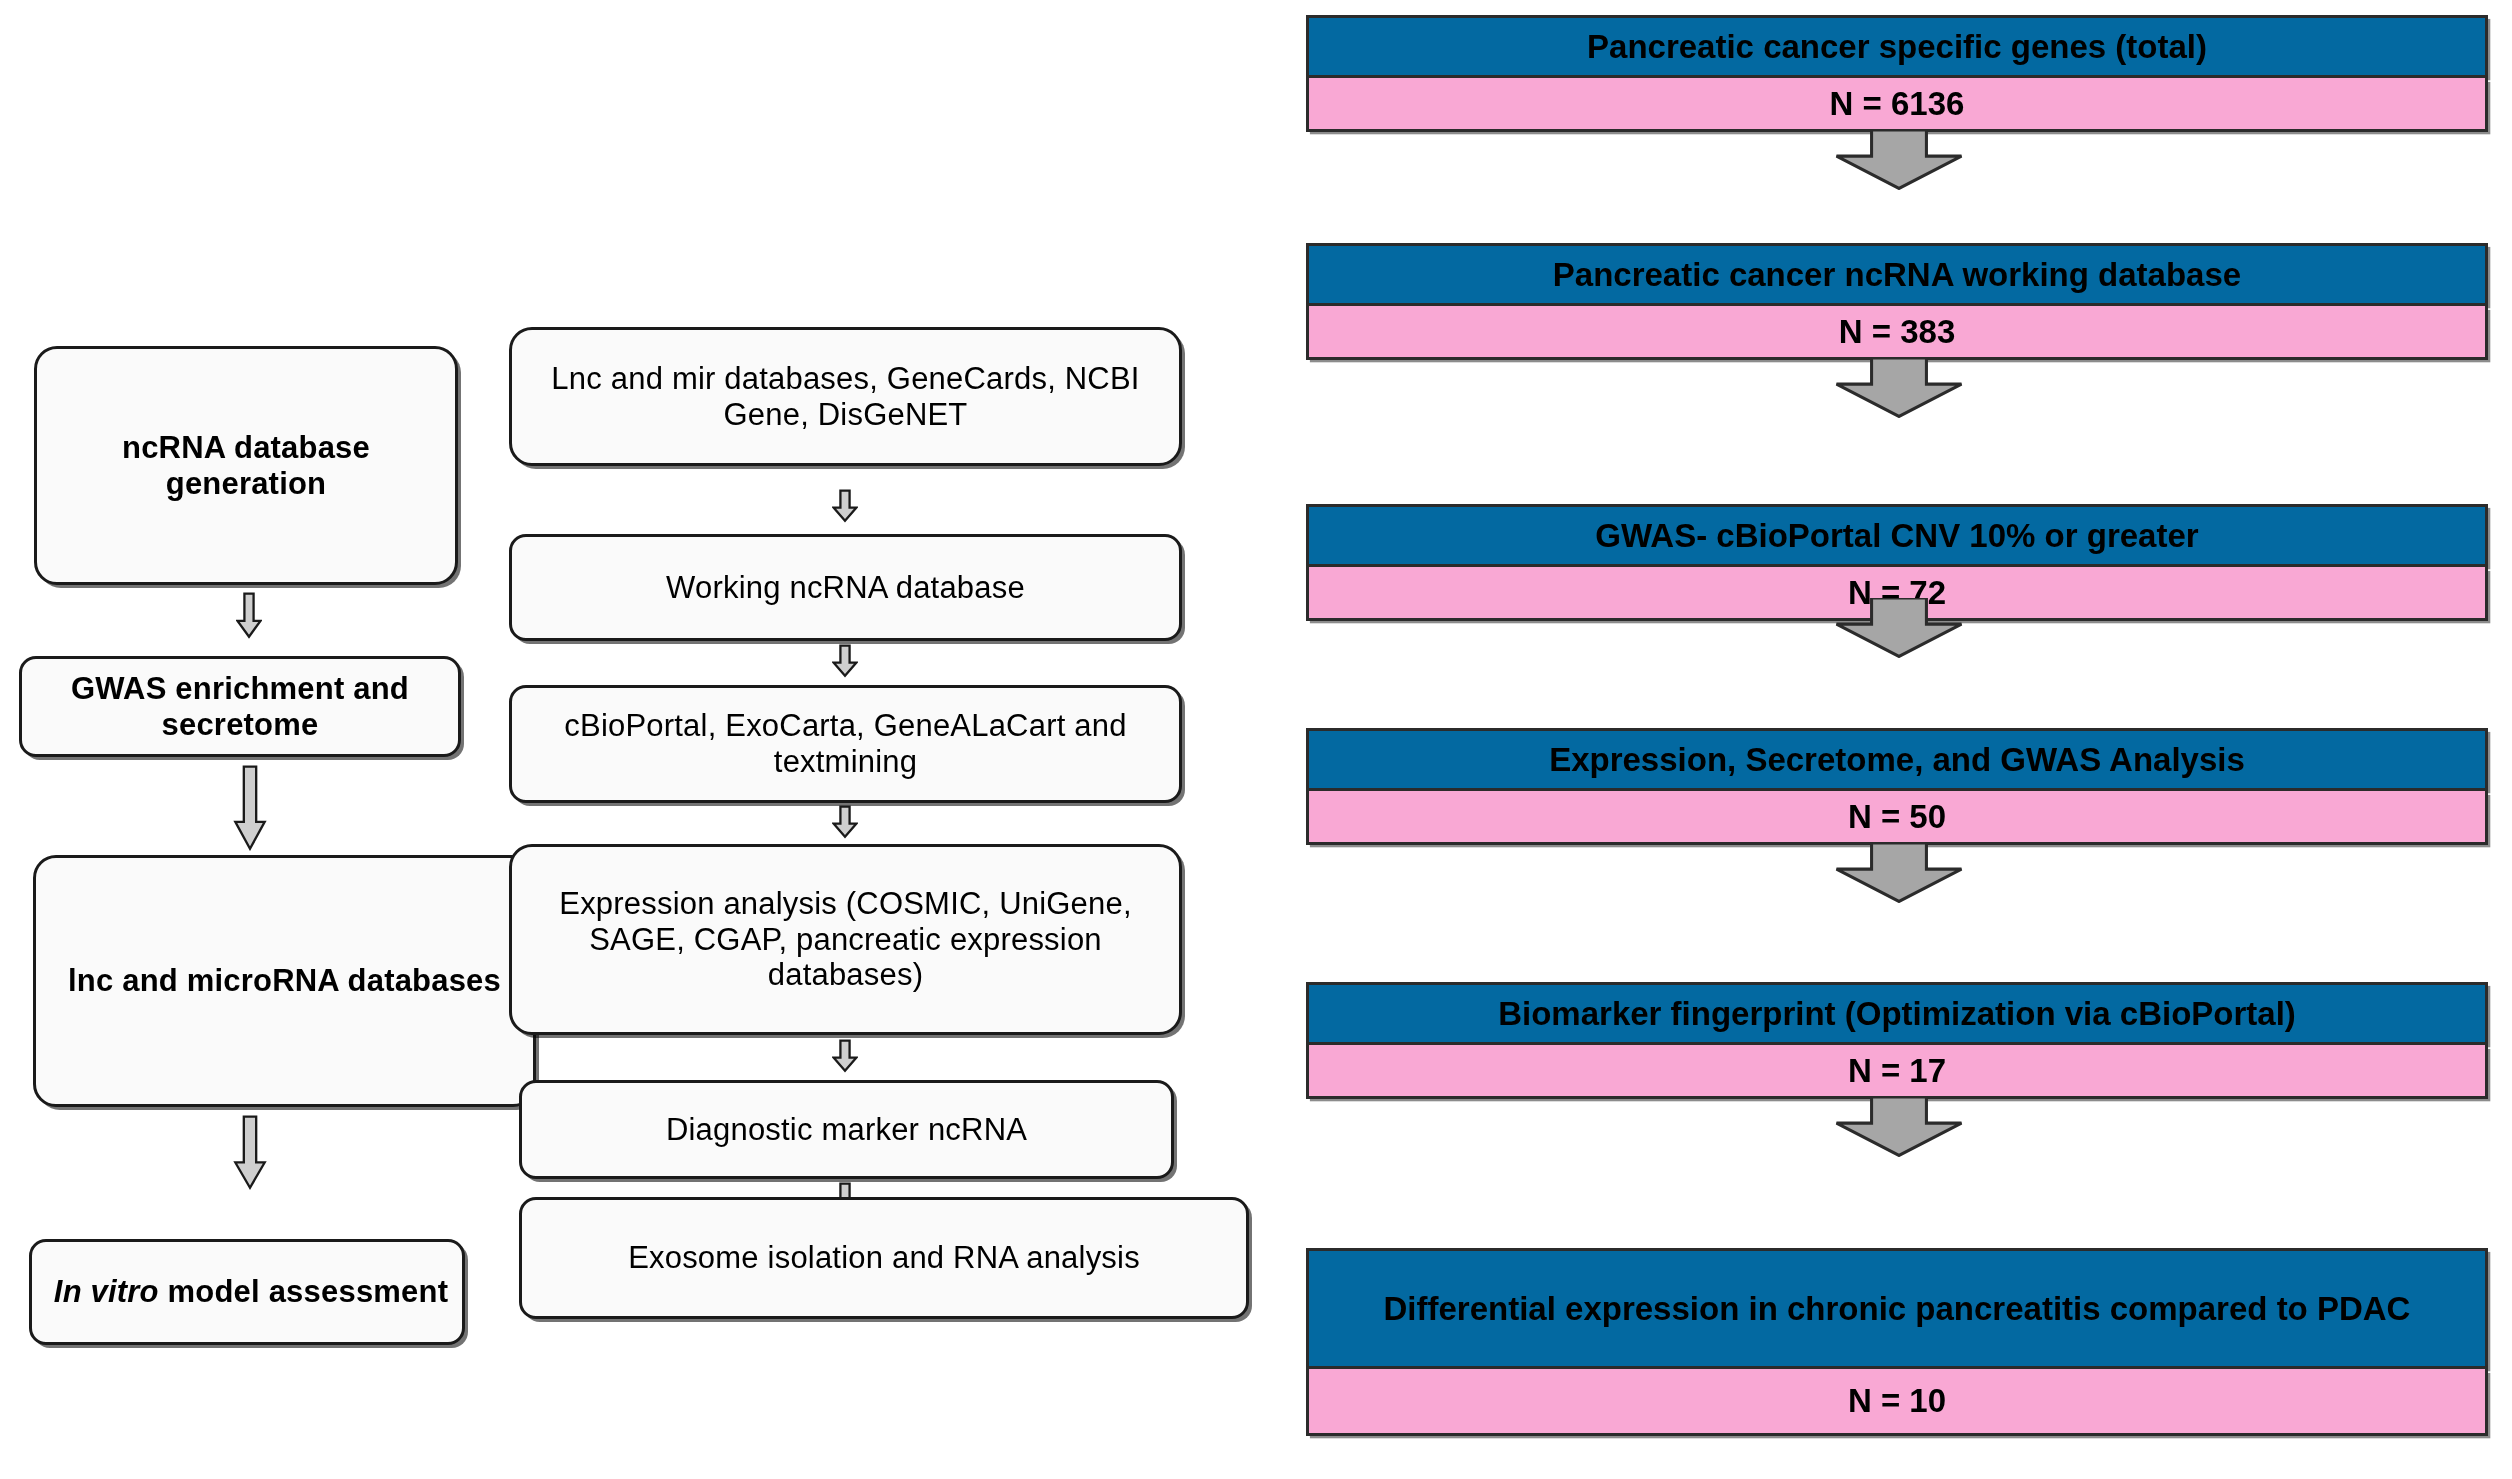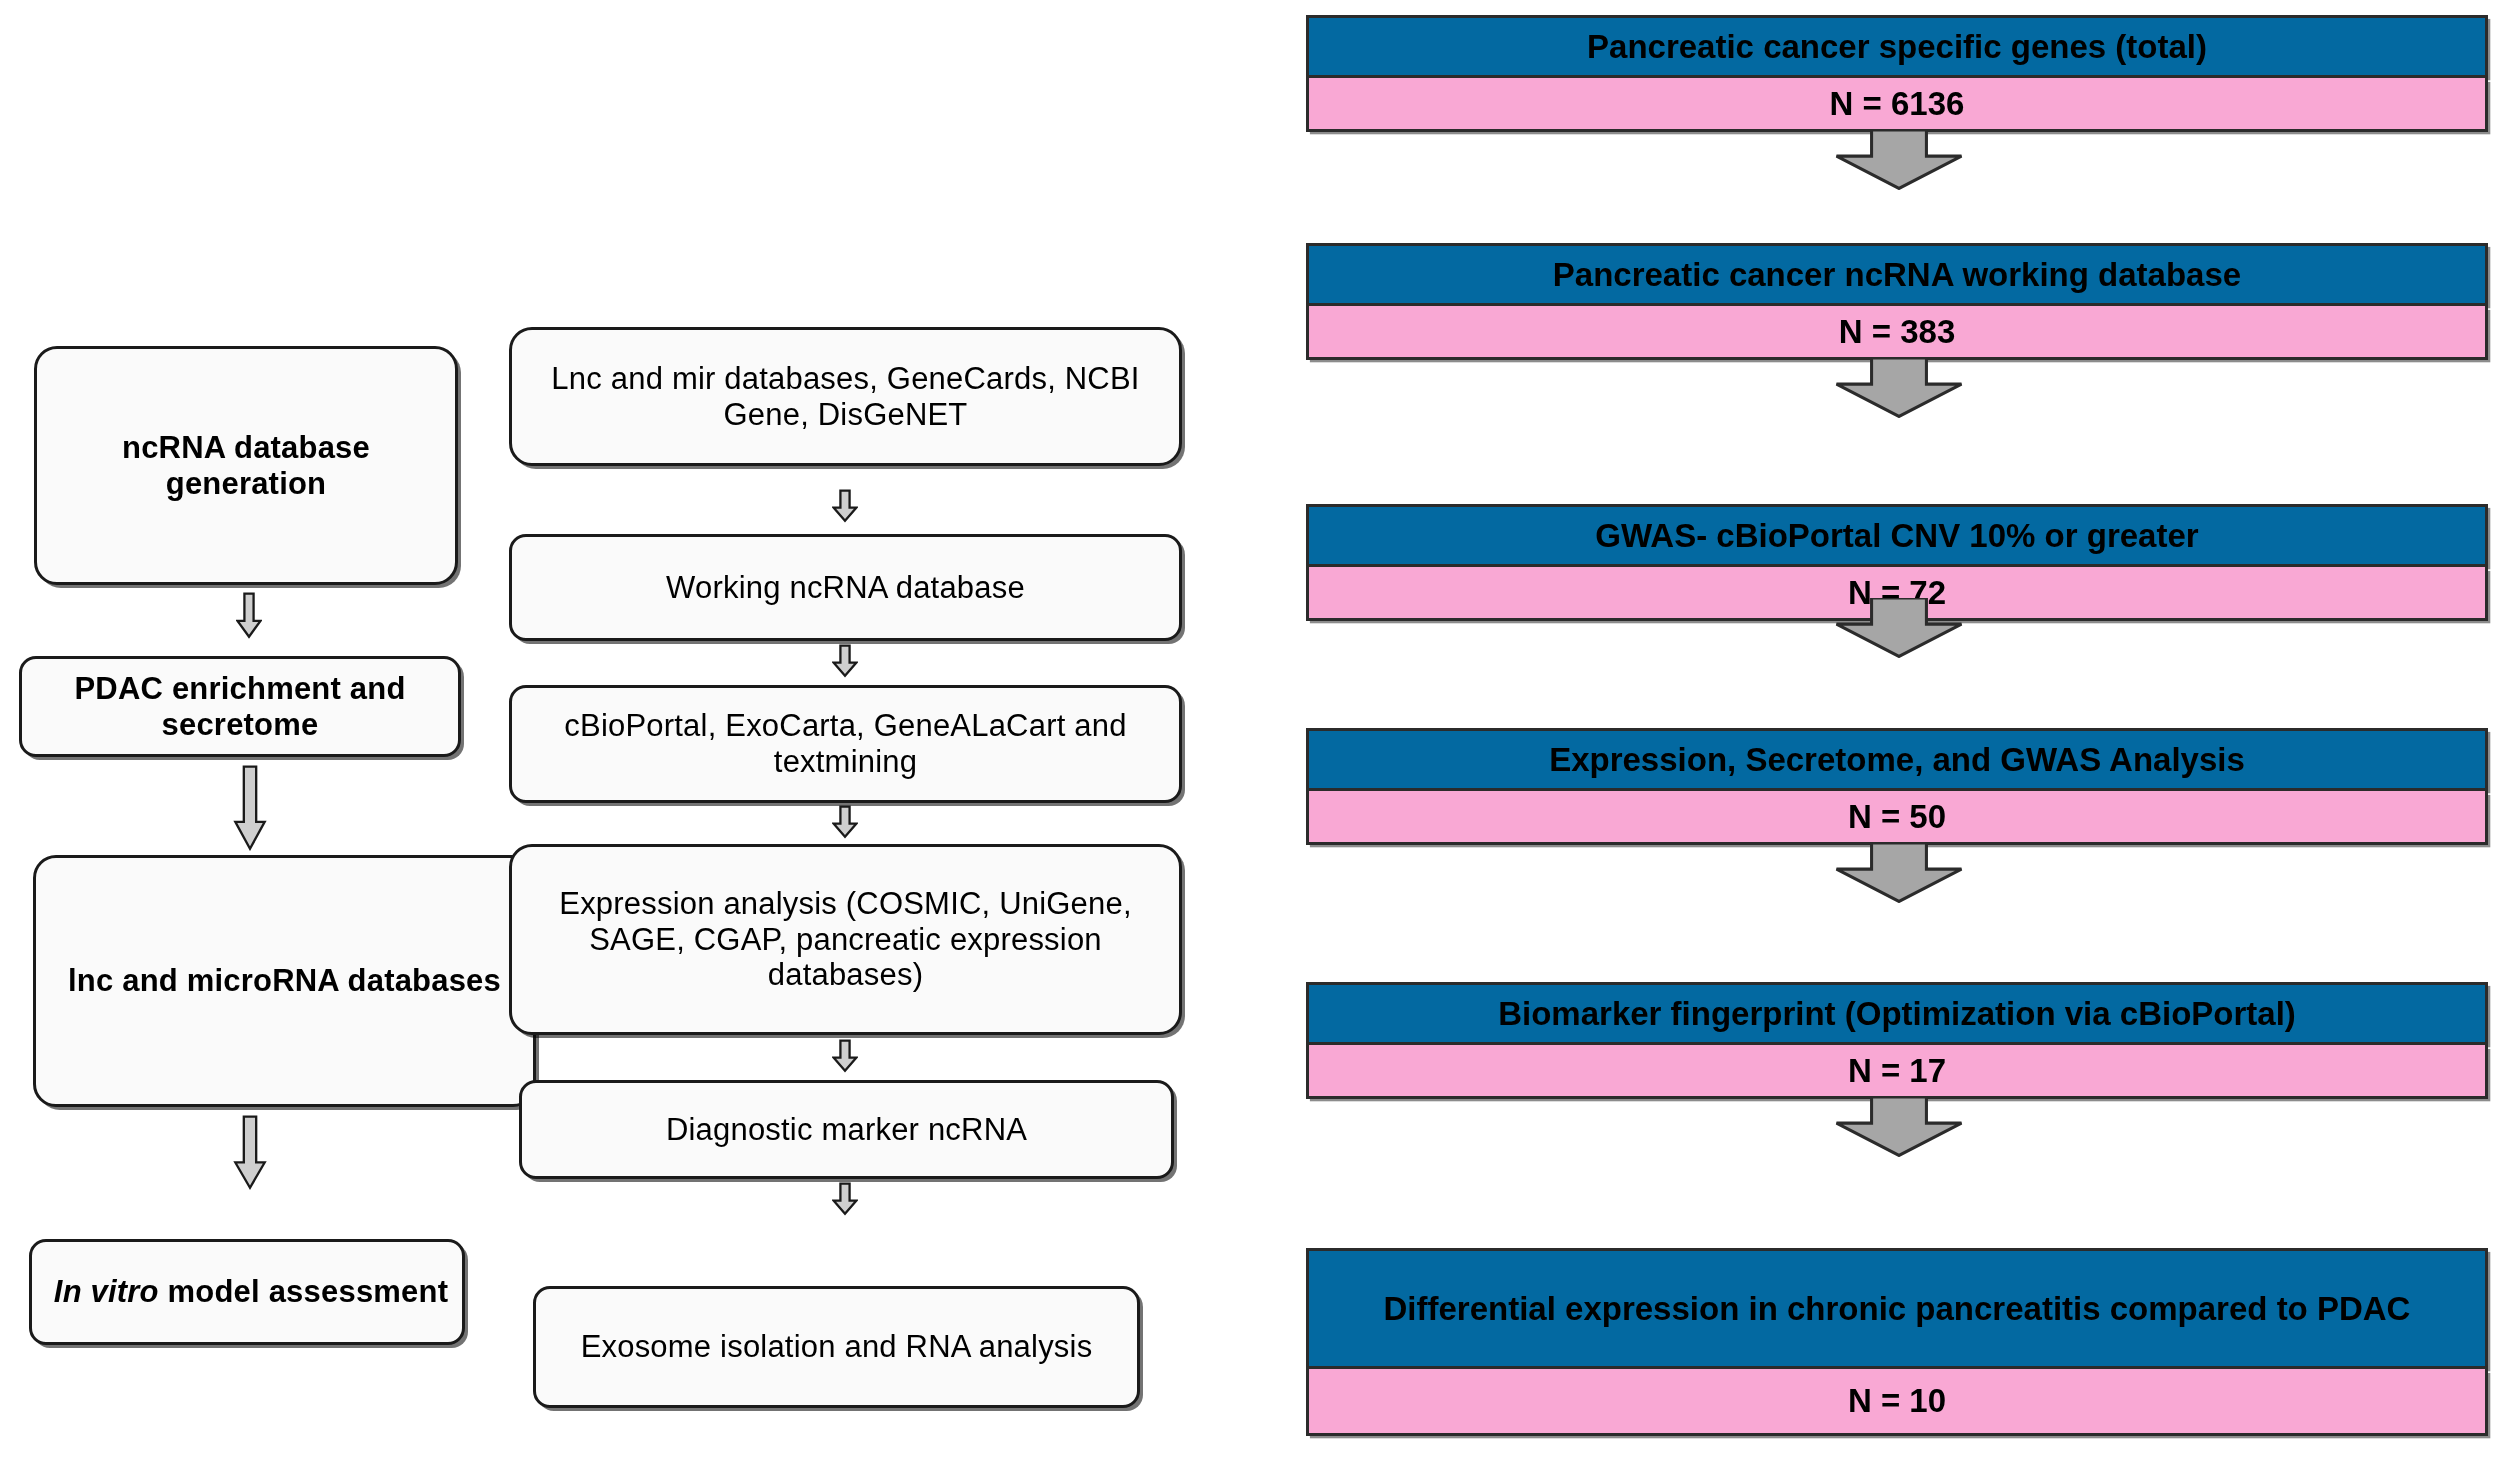--- a/index.html
+++ b/index.html
@@ -70,21 +70,21 @@
     <span class="txt">ncRNA database generation</span>
   </div>
 
   <div class="arrow-sm" style="left:236px;top:592px;height:47px;">
     <svg viewBox="0 0 34 62" preserveAspectRatio="none">
       <path d="M11 2 H23 V38 H32 L17 59 L2 38 H11 Z" fill="#cfcfcf" stroke="#1a1a1a" stroke-width="3"></path>
     </svg>
   </div>
 
   <div class="rbox small-radius" style="left:19px;top:656px;width:442px;height:101px;">
-    <span class="txt">PDAC enrichment and secretome</span>
+    <span class="txt">GWAS enrichment and secretome</span>
   </div>
 
   <div class="arrow-sm" style="left:233px;top:765px;height:86px;width:34px;">
     <svg viewBox="0 0 44 112" preserveAspectRatio="none">
       <path d="M14 2 H30 V74 H41 L22 109 L3 74 H14 Z" fill="#cfcfcf" stroke="#1a1a1a" stroke-width="3"></path>
     </svg>
   </div>
 
   <div class="rbox" style="left:33px;top:855px;width:503px;height:252px;">
     <span class="txt">lnc and microRNA databases</span>
@@ -148,21 +148,21 @@
   <div class="rbox small-radius" style="left:519px;top:1080px;width:655px;height:99px;">
     <span class="txt">Diagnostic marker ncRNA</span>
   </div>
 
   <div class="arrow-sm" style="left:832px;top:1182px;height:34px;">
     <svg viewBox="0 0 34 44" preserveAspectRatio="none">
       <path d="M11 2 H23 V24 H32 L17 41 L2 24 H11 Z" fill="#cfcfcf" stroke="#1a1a1a" stroke-width="3"></path>
     </svg>
   </div>
 
-  <div class="rbox small-radius" style="left:519px;top:1286px;width:607px;height:122px;margin-left:14px;">
+  <div class="rbox small-radius" style="left:519px;top:1197px;width:730px;height:122px;">
     <span class="txt">Exosome isolation and RNA analysis</span>
   </div>
 </div>
 
 <div>
 
   <div class="panel" style="left:1306px;top:15.3px;width:1182px;">
     <div class="phead" style="height:63px;">Pancreatic cancer specific genes (total)</div>
     <div class="pbody" style="height:54px;">N = 6136</div>
   </div>

